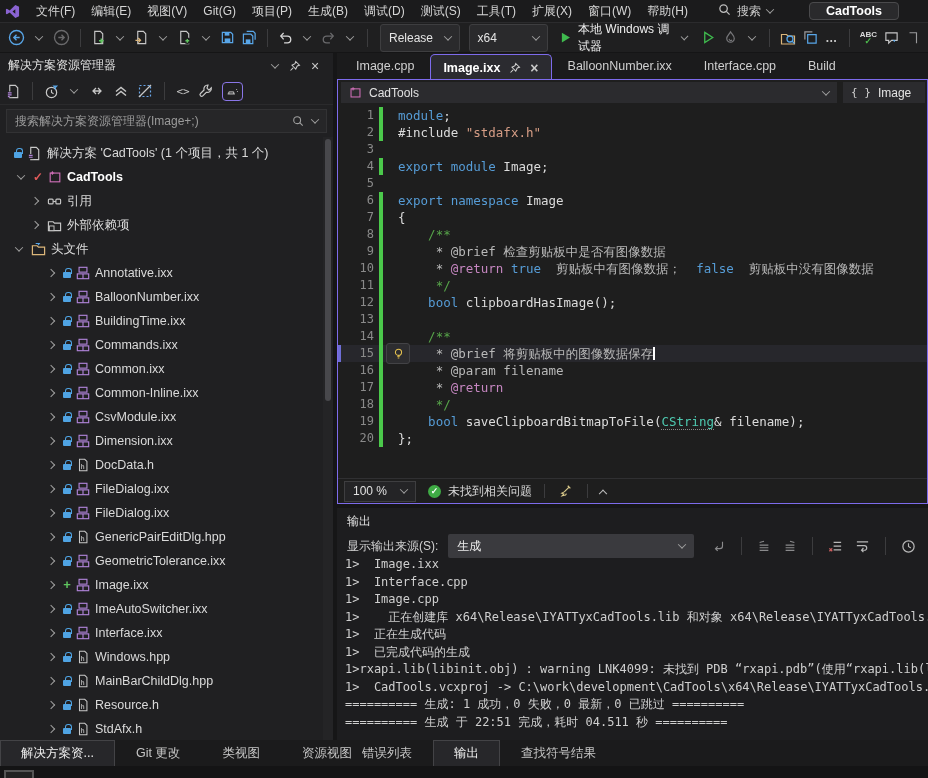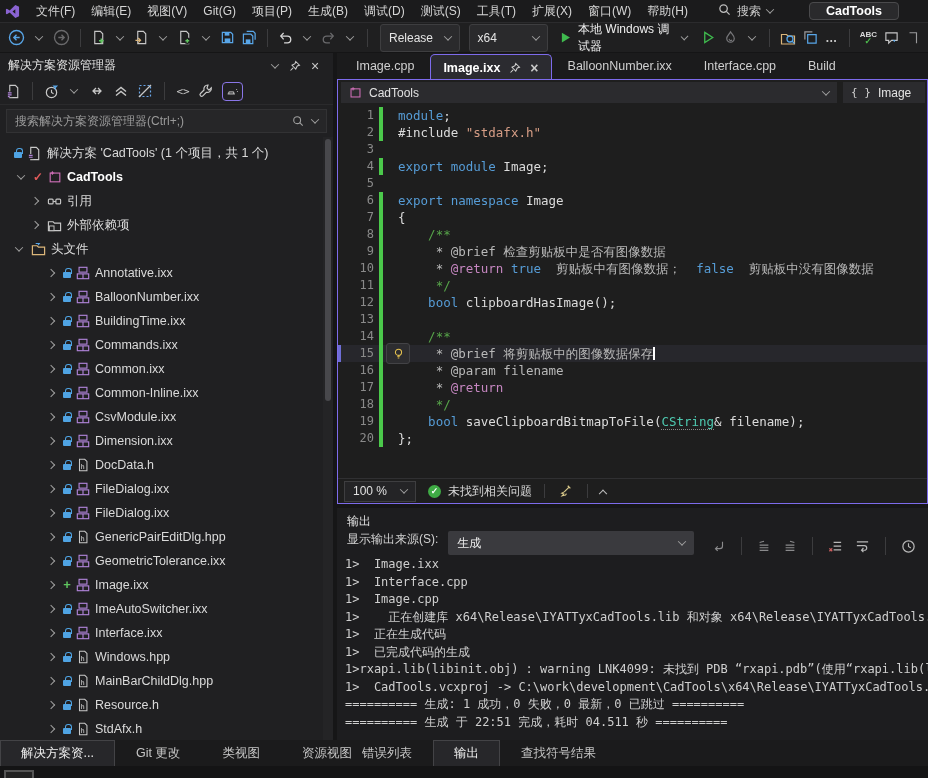--- a/index.html
+++ b/index.html
@@ -81,21 +81,21 @@
 
   .editor-status { height:25px; border-top:1px solid #303032; display:flex; align-items:center; padding:0 6px; gap:12px; background:#1e1e1e; }
   .zoomdd { display:flex; align-items:center; gap:14px; border:1px solid #3e3e40; height:21px; padding:0 8px; color:#e0e0e0; background:#242426; }
   .health { display:flex; align-items:center; gap:7px; color:#d8d8d8; }
   .okring { width:13px; height:13px; border-radius:50%; background:#3fab45; color:#fff; font-size:9px; font-weight:bold; display:flex; align-items:center; justify-content:center; }
   .es-sep { width:1px; height:14px; background:#3c3c3e; }
 
   .gap4 { height:4px; background:#161617; }
   .output-panel { flex:1; display:flex; flex-direction:column; background:#1d1d1f; min-height:0; }
   .out-title { height:23px; padding:5px 10px 0; color:#e0e0e0; }
-  .out-src { height:30px; display:flex; gap:10px; padding:0 10px; }
+  .out-src { height:30px; display:flex; align-items:center; gap:10px; padding:0 10px; }
   .src-label { color:#d2d2d2; white-space:nowrap; }
   .src-dd { width:388px; height:24px; background:#3a3a3e; border-radius:2px; display:flex; align-items:center; justify-content:space-between; padding:0 9px; color:#ececec; }
   .out-icons { display:flex; align-items:center; gap:8px; margin-left:6px; }
   .console { flex:1; overflow:hidden; font-family:"DejaVu Sans Mono",monospace; font-size:12px; line-height:17.5px; color:#cfcfcf; padding-left:8px; margin-top:-5px; }
   .cline { white-space:pre; }
 
   
   .bottom-tabs { position:absolute; bottom:12px; left:0; right:0; height:26px; background:#1b1b1c; display:flex; }
   .bt-left { width:341px; display:flex; }
   .bt-right { flex:1; display:flex; }
@@ -352,21 +352,21 @@
         </span>
         <span class="tbi">
           <span style="display:inline-flex;border:1px solid #8a76e8;border-radius:4px;padding:2px 3px">
             <svg width="13" height="13" viewBox="0 0 16 16">
               <path d="M2 11 h9 M3.5 11 V8.5 h6 V11 M12.5 5 l1 1 M13.5 8 h1" stroke="#c8c8c8" stroke-width="1.2" fill="none"></path>
             </svg>
           </span>
         </span>
       </div>
     <div class="sb-search">
-      <span class="ph">搜索解决方案资源管理器(Ctrl+;)</span>
+      <span class="ph">搜索解决方案资源管理器(Image+;)</span>
       <svg width="12" height="12" viewBox="0 0 14 14">
           <circle cx="6" cy="6" r="4" fill="none" stroke="#9e9e9e" stroke-width="1.3"></circle>
           <path d="M9 9 L12.5 12.5" stroke="#9e9e9e" stroke-width="1.3"></path>
         </svg>
       <span class="chev d"></span>
     </div>
     <div class="tree" id="tree">
       <div class="vscroll">
           <div class="vthumb" style="top:2px;height:262px"></div>
         </div>

